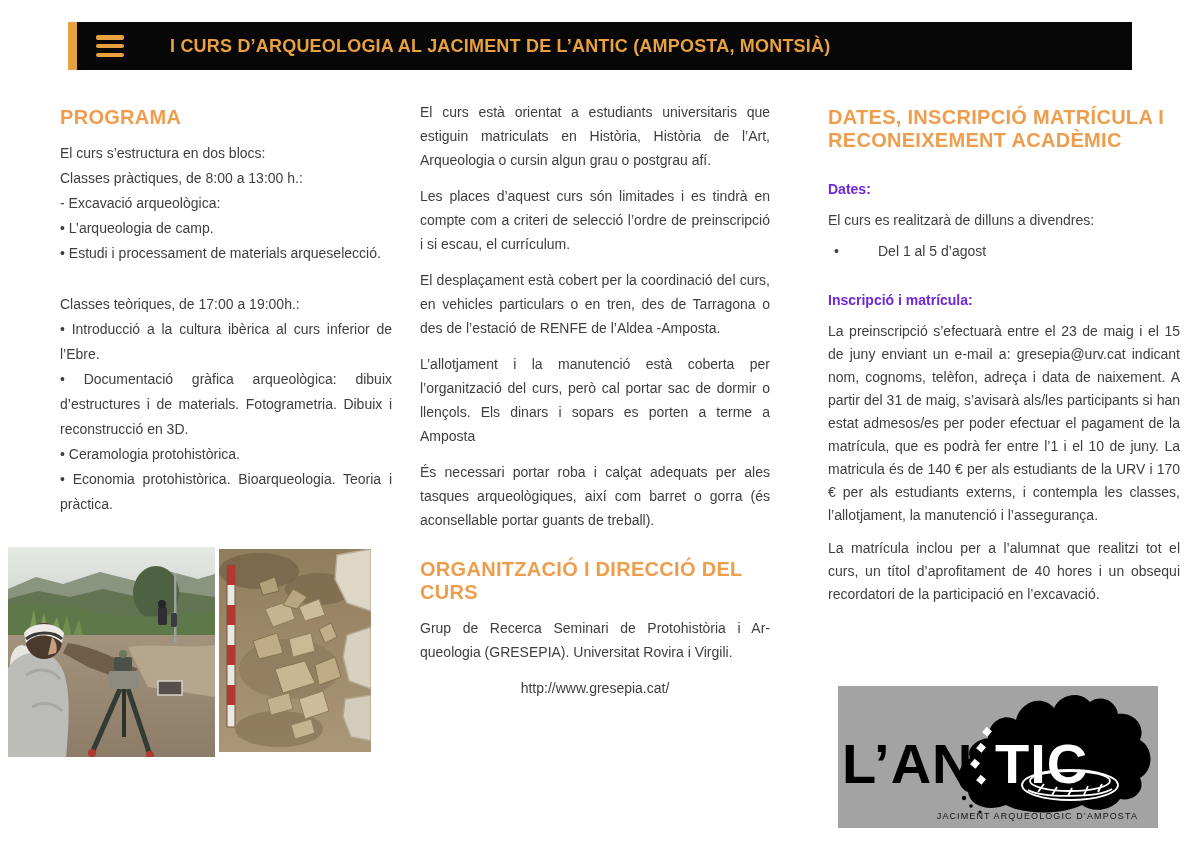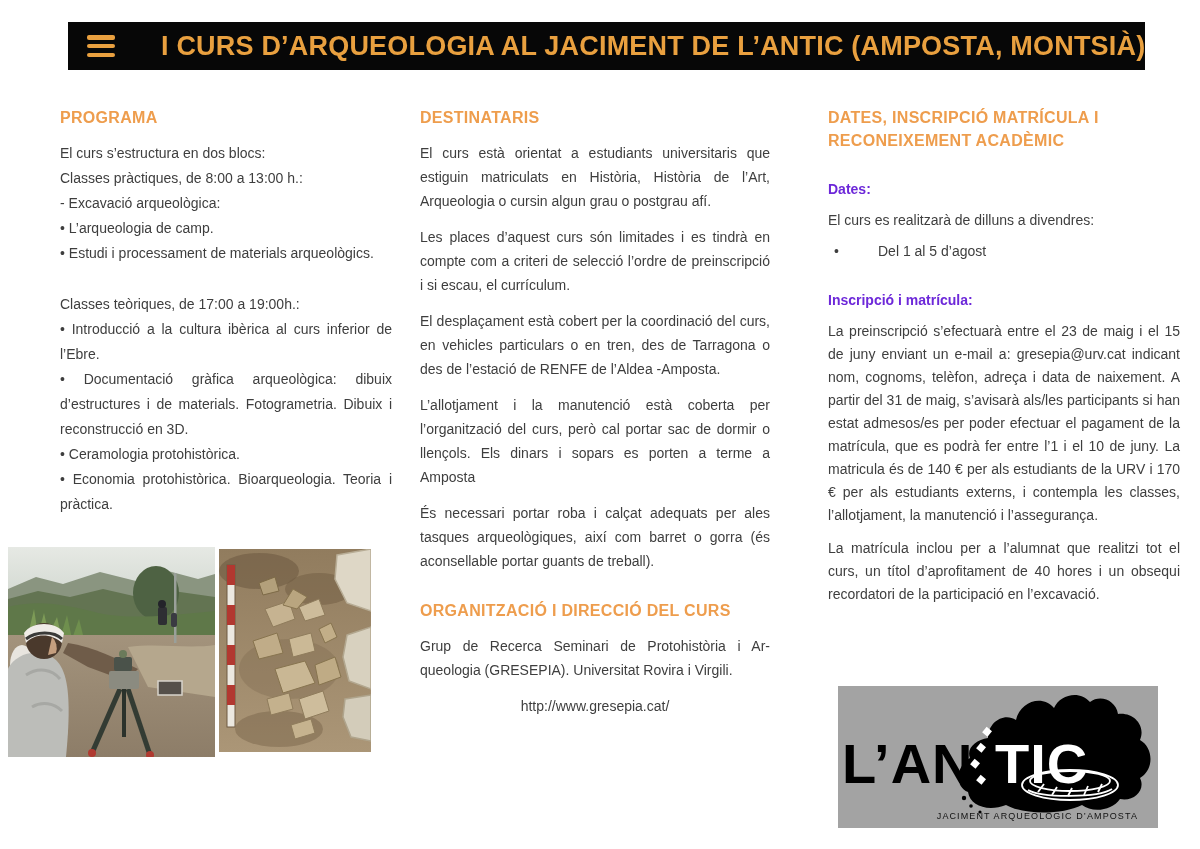--- a/index.html
+++ b/index.html
@@ -6,24 +6,24 @@
   .page{
     position:relative;width:1200px;height:849px;background:#ffffff;overflow:hidden;
     font-family:"Liberation Sans",sans-serif;color:#3e3e3e;
   }
   
   .titlebar{position:absolute;left:68px;top:22px;width:1064px;height:48px;display:flex;}
   .accent-stripe{width:9px;height:48px;background:#E9A03F;}
   .bar{flex:1;height:48px;background:#070707;display:flex;align-items:center;padding-left:19px;box-sizing:border-box;}
   .hamburger{width:28px;height:22px;display:flex;flex-direction:column;justify-content:space-between;cursor:pointer;}
   .hamburger span{display:block;height:4.5px;background:#E9A03F;border-radius:2px;}
-  .bar h1{margin:0 0 0 46px;font-size:27px;font-weight:bold;letter-spacing:.2px;color:#E9A03F;white-space:nowrap;}
+  .bar h1{margin:0 0 0 46px;font-size:18px;font-weight:bold;letter-spacing:.2px;color:#E9A03F;white-space:nowrap;}
   
   .col{position:absolute;top:100px;font-size:14px;line-height:25px;text-align:justify;color:#3e3e3e;}
-  .col h2{color:#EE9D4D;font-size:16px;font-weight:bold;letter-spacing:.3px;line-height:23px;margin:6px 0 12px;text-align:left;}
+  .col h2{color:#EE9D4D;font-size:20px;font-weight:bold;letter-spacing:.3px;line-height:23px;margin:6px 0 12px;text-align:left;}
   .col p{margin:0 0 12px;}
   .col .mt{margin-top:26px;}
   .col1{left:60px;width:332px;}
   .col1 p{margin:0;}
   .col1 .gap{margin-top:26px;}
   .col2{left:420px;width:350px;line-height:24px;}
   .col3{left:828px;width:352px;line-height:23px;}
   .subhead{font-weight:bold;color:#6d28d9;}
   .col3 .subhead{margin:26px 0 8px;}
   .col3 p{margin:0 0 8px;}
@@ -55,30 +55,29 @@
       <h1>I CURS D’ARQUEOLOGIA AL JACIMENT DE L’ANTIC (AMPOSTA, MONTSIÀ)</h1>
     </div>
   </div>
 
   <section class="col col1">
     <h2>PROGRAMA</h2>
     <p>El curs s’estructura en dos blocs:</p>
     <p>Classes pràctiques, de 8:00 a 13:00 h.:</p>
     <p>- Excavació arqueològica:</p>
     <p>• L’arqueologia de camp.</p>
-    <p>• Estudi i processament de materials arque­ològics.</p>
+    <p>• Estudi i processament de materials arque­selecció.</p>
     <p class="gap">Classes teòriques, de 17:00 a 19:00h.:</p>
     <p>• Introducció a la cultura ibèrica al curs in­ferior de l’Ebre.</p>
     <p>• Documentació gràfica arqueològica: di­buix d’estructures i de materials. Fotogra­metria. Dibuix i reconstrucció en 3D.</p>
     <p>• Ceramologia protohistòrica.</p>
     <p>• Economia protohistòrica. Bioarqueologia. Teoria i pràctica.</p>
   </section>
 
   <section class="col col2">
-    <h2>DESTINATARIS</h2>
     <p>El curs està orientat a estudiants universitaris que estiguin matriculats en Història, Història de l’Art, Arqueologia o cursin algun grau o postgrau afí.</p>
     <p>Les places d’aquest curs són limitades i es tindrà en compte com a criteri de selecció l’ordre de preinscripció i si escau, el currículum.</p>
 
     <p>El desplaçament està cobert per la coordinació del curs, en vehicles particulars o en tren, des de Tarragona o des de l’estació de RENFE de l’Aldea -Amposta.</p>
     <p>L’allotjament i la manutenció està coberta per l’organització del curs, però cal portar sac de dor­mir o llençols. Els dinars i sopars es porten a ter­me a Amposta</p>
     <p>És necessari portar roba i calçat adequats per ales tasques arqueològiques, així com barret o gorra (és aconsellable portar guants de treball).</p>
 
     <h2 class="mt">ORGANITZACIÓ I DIRECCIÓ DEL CURS</h2>
     <p>Grup de Recerca Seminari de Protohistòria i Ar­queologia (GRESEPIA). Universitat Rovira i Virgili.</p>
     <p class="url-line"><a class="plain">http://www.gresepia.cat/</a></p>

